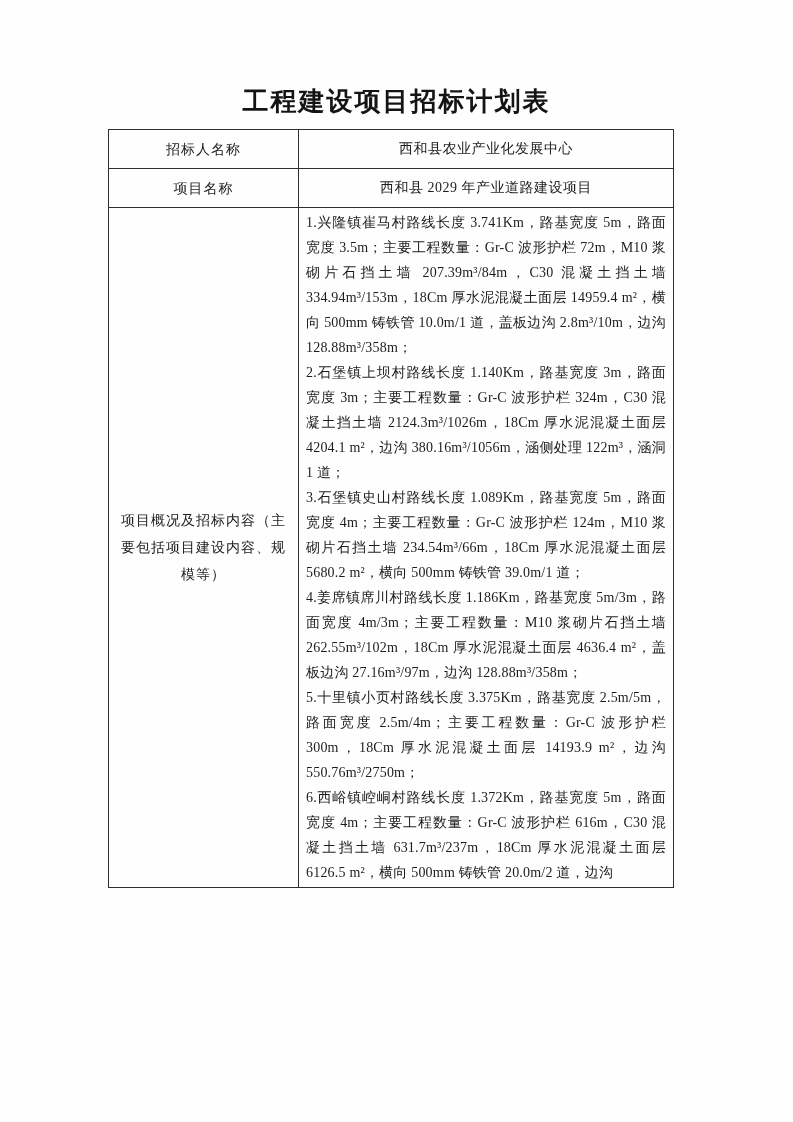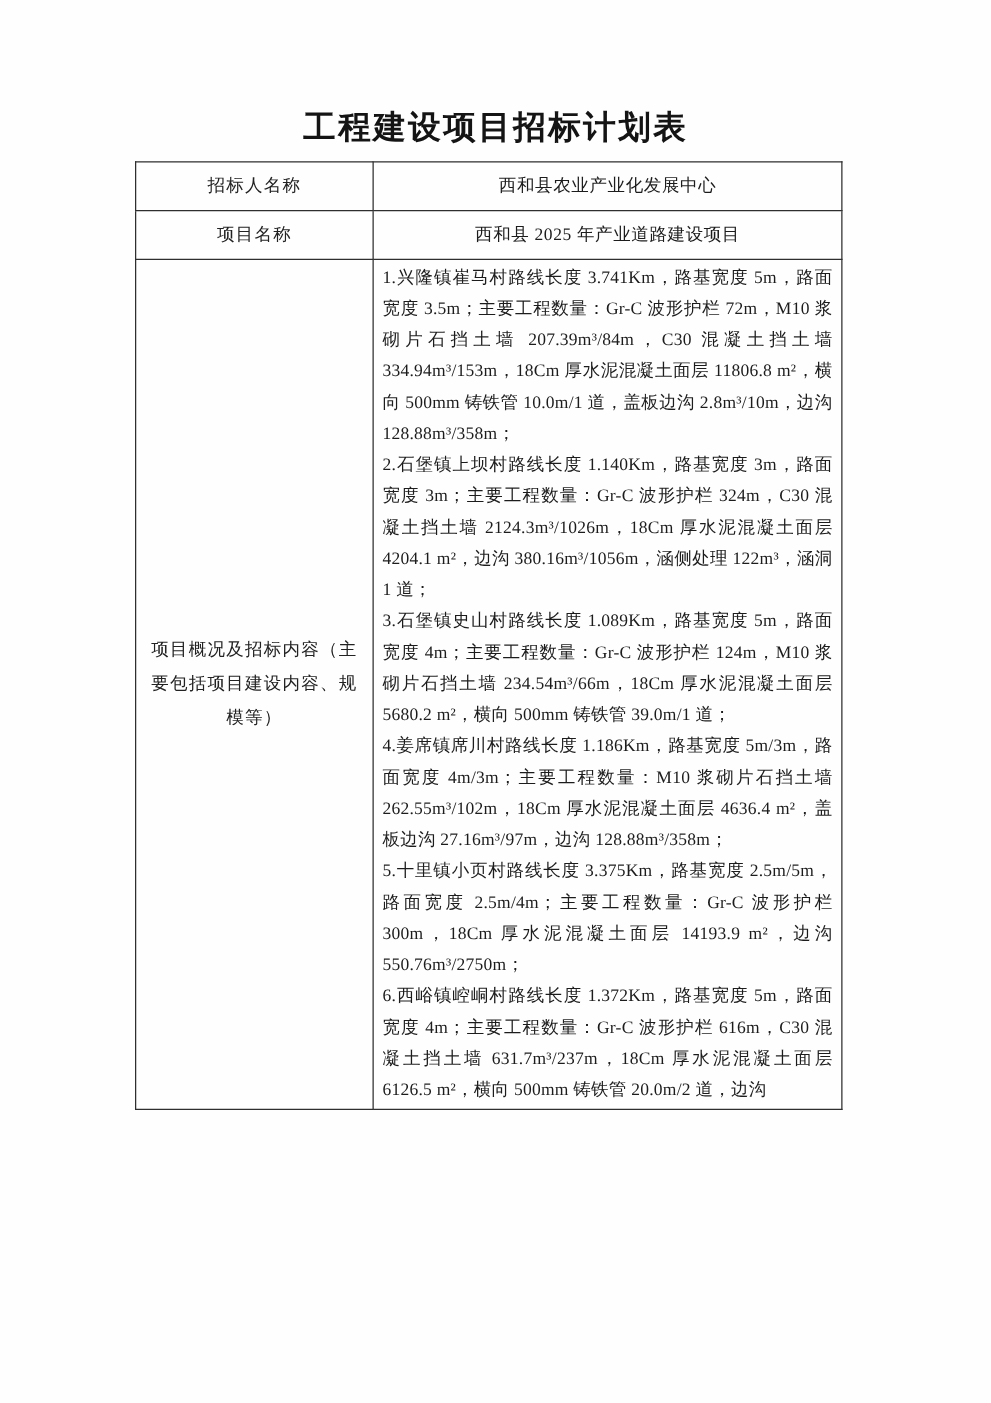--- a/index.html
+++ b/index.html
@@ -94,29 +94,29 @@
       <col class="c2">
     </colgroup>
     <tbody>
       <tr class="r-bidder">
         <th class="label-cell">招标人名称</th>
         <td class="value-center">西和县农业产业化发展中心</td>
       </tr>
 
       <tr class="r-project">
         <th class="label-cell">项目名称</th>
-        <td class="value-center">西和县 2025 年产业道路建设项目</td>
+        <td class="value-center">西和县 2029 年产业道路建设项目</td>
       </tr>
 
 
 
       <tr class="r-overview">
         <th class="label-cell">项目概况及招标内容（主要包括项目建设内容、规模等）</th>
         <td class="overview-cell">
-          <p>1.兴隆镇崔马村路线长度 3.741Km，路基宽度 5m，路面宽度 3.5m；主要工程数量：Gr-C 波形护栏 72m，M10 浆砌片石挡土墙 207.39m³/84m，C30 混凝土挡土墙 334.94m³/153m，18Cm 厚水泥混凝土面层 11806.8 m²，横向 500mm 铸铁管 10.0m/1 道，盖板边沟 2.8m³/10m，边沟 128.88m³/358m；</p>
+          <p>1.兴隆镇崔马村路线长度 3.741Km，路基宽度 5m，路面宽度 3.5m；主要工程数量：Gr-C 波形护栏 72m，M10 浆砌片石挡土墙 207.39m³/84m，C30 混凝土挡土墙 334.94m³/153m，18Cm 厚水泥混凝土面层 14959.4 m²，横向 500mm 铸铁管 10.0m/1 道，盖板边沟 2.8m³/10m，边沟 128.88m³/358m；</p>
           <p>2.石堡镇上坝村路线长度 1.140Km，路基宽度 3m，路面宽度 3m；主要工程数量：Gr-C 波形护栏 324m，C30 混凝土挡土墙 2124.3m³/1026m，18Cm 厚水泥混凝土面层 4204.1 m²，边沟 380.16m³/1056m，涵侧处理 122m³，涵洞 1 道；</p>
           <p>3.石堡镇史山村路线长度 1.089Km，路基宽度 5m，路面宽度 4m；主要工程数量：Gr-C 波形护栏 124m，M10 浆砌片石挡土墙 234.54m³/66m，18Cm 厚水泥混凝土面层 5680.2 m²，横向 500mm 铸铁管 39.0m/1 道；</p>
           <p>4.姜席镇席川村路线长度 1.186Km，路基宽度 5m/3m，路面宽度 4m/3m；主要工程数量：M10 浆砌片石挡土墙 262.55m³/102m，18Cm 厚水泥混凝土面层 4636.4 m²，盖板边沟 27.16m³/97m，边沟 128.88m³/358m；</p>
           <p>5.十里镇小页村路线长度 3.375Km，路基宽度 2.5m/5m，路面宽度 2.5m/4m；主要工程数量：Gr-C 波形护栏 300m，18Cm 厚水泥混凝土面层 14193.9 m²，边沟 550.76m³/2750m；</p>
           <p>6.西峪镇崆峒村路线长度 1.372Km，路基宽度 5m，路面宽度 4m；主要工程数量：Gr-C 波形护栏 616m，C30 混凝土挡土墙 631.7m³/237m，18Cm 厚水泥混凝土面层 6126.5 m²，横向 500mm 铸铁管 20.0m/2 道，边沟</p>
         </td>
       </tr>
     </tbody>
   </table>
 

